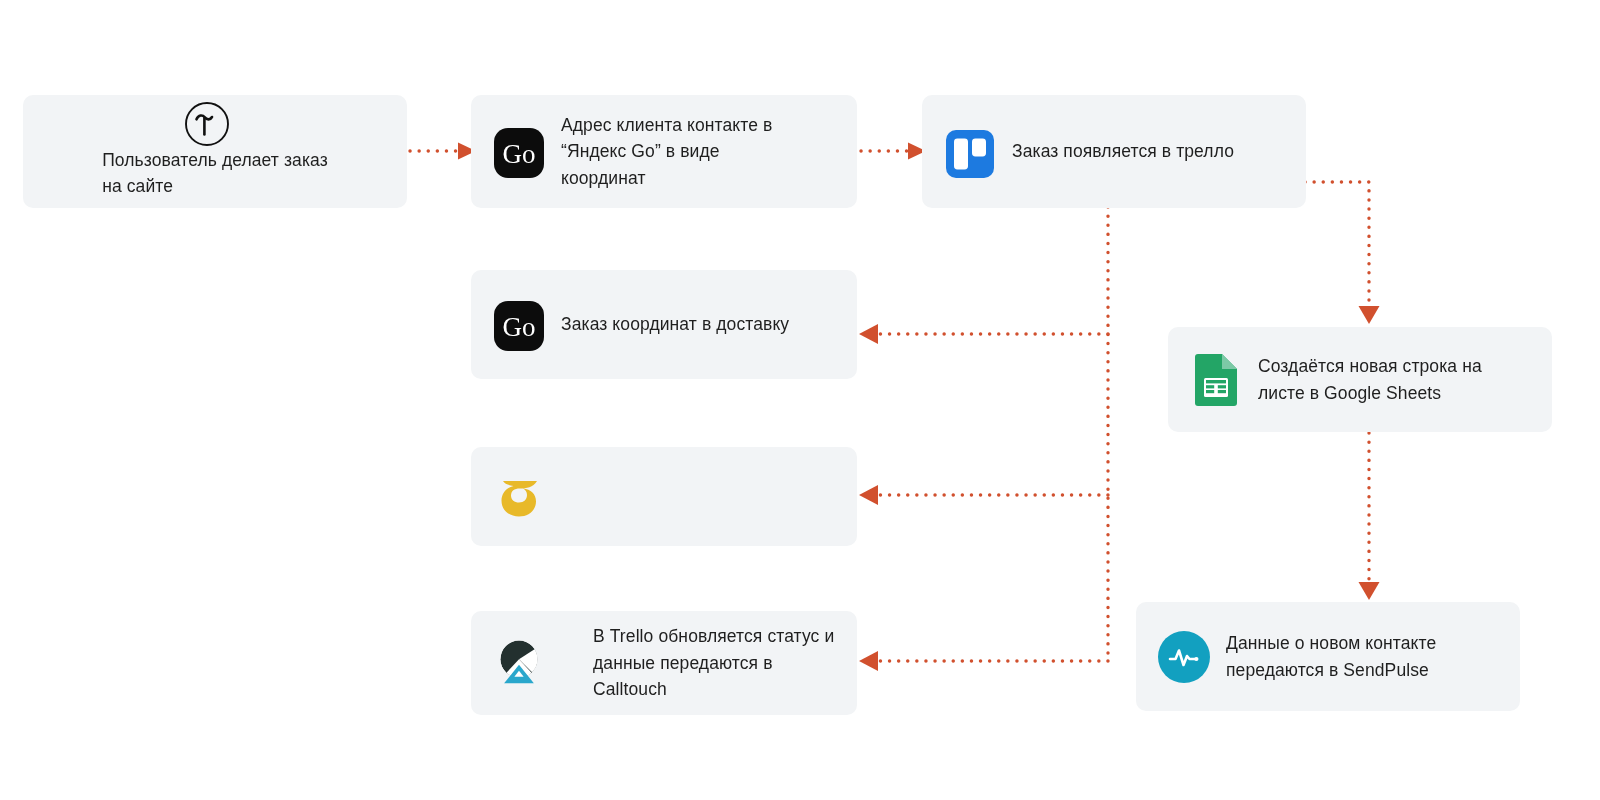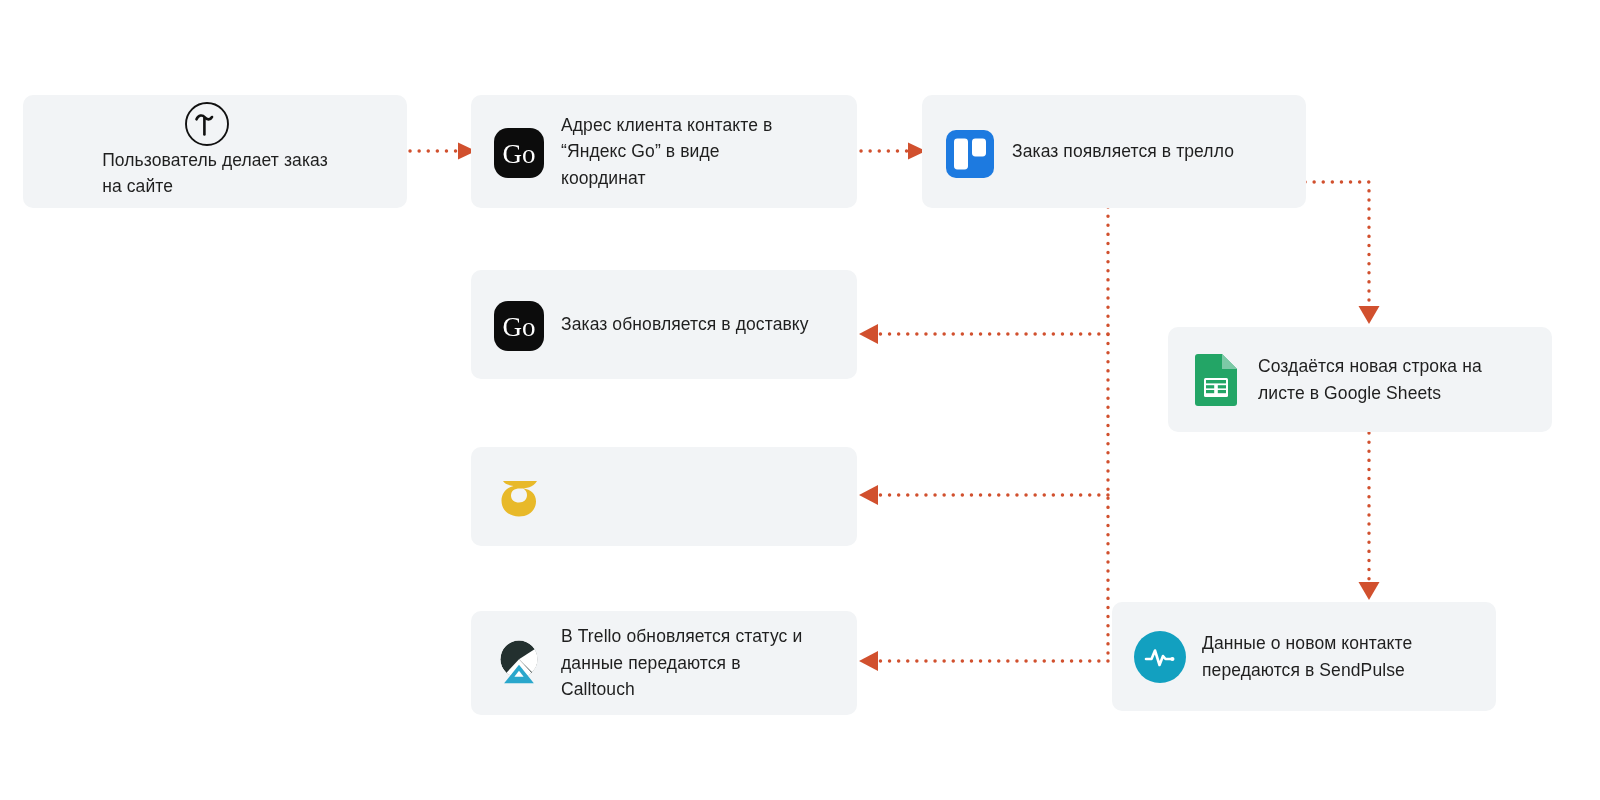--- a/index.html
+++ b/index.html
@@ -60,22 +60,22 @@
     white-space: pre-line;
   }
 
   
   #node-order-site      { left: 23px;   top: 95px;  width: 384px; height: 113px; flex-direction: column; }
   #node-yandex-address  { left: 471px;  top: 95px;  width: 386px; height: 113px; }
   #node-trello-order    { left: 922px;  top: 95px;  width: 384px; height: 113px; }
   #node-sheets-row      { left: 1168px; top: 327px; width: 384px; height: 105px; }
   #node-delivery        { left: 471px;  top: 270px; width: 386px; height: 109px; }
   #node-sms-status      { left: 471px;  top: 447px; width: 386px; height: 99px;  }
-  #node-sendpulse       { left: 1112px; top: 602px; width: 384px; height: 109px; }
-  #node-calltouch       { left: 471px;  top: 611px; width: 386px; height: 104px; }
+  #node-sendpulse       { left: 1136px; top: 602px; width: 384px; height: 109px; }
+  #node-calltouch       { left: 471px;  top: 611px; width: 386px; height: 104px; gap: 32px; }
 
   #node-order-site   .node-label,
   #node-trello-order .node-label { line-height: 1.5; }
 
   
   .icon-svg { display: block; }
 </style>
 </head>
 <body>
 
@@ -180,21 +180,21 @@
 листе в Google Sheets</span>
   </div>
 
   <div class="node" id="node-delivery">
     <span class="node-icon">
       <svg class="icon-svg" width="50" height="50" viewBox="0 0 50 50" xmlns="http://www.w3.org/2000/svg">
         <rect x="0" y="0" width="50" height="50" rx="14" fill="#0c0c0c"></rect>
         <text x="25" y="34.5" text-anchor="middle" font-family="'Liberation Serif', serif" font-size="27" font-weight="400" fill="#ffffff">Go</text>
       </svg>
     </span>
-    <span class="node-label">Заказ обновляется в доставку</span>
+    <span class="node-label">Заказ координат в доставку</span>
   </div>
 
   <div class="node" id="node-sms-status">
     <span class="node-icon">
       <svg class="icon-svg" width="52" height="50" viewBox="0 0 52 50" xmlns="http://www.w3.org/2000/svg">
         <path d="M 10 8 H 44 C 40 14.5 33.5 15.5 27 15.5 C 21 15.5 18 18 18 22.5
                  C 18 27 21.5 29.5 26 29.5 C 31 29.5 34 26.5 34 22
                  C 34 18.8 32.4 16.6 29.8 15.6
                  C 38 16.2 43 21.2 43 28.6 C 43 37 36 43.5 26 43.5
                  C 15.8 43.5 8.5 37 8.5 27.8 C 8.5 20.5 13 14.8 20.5 13

